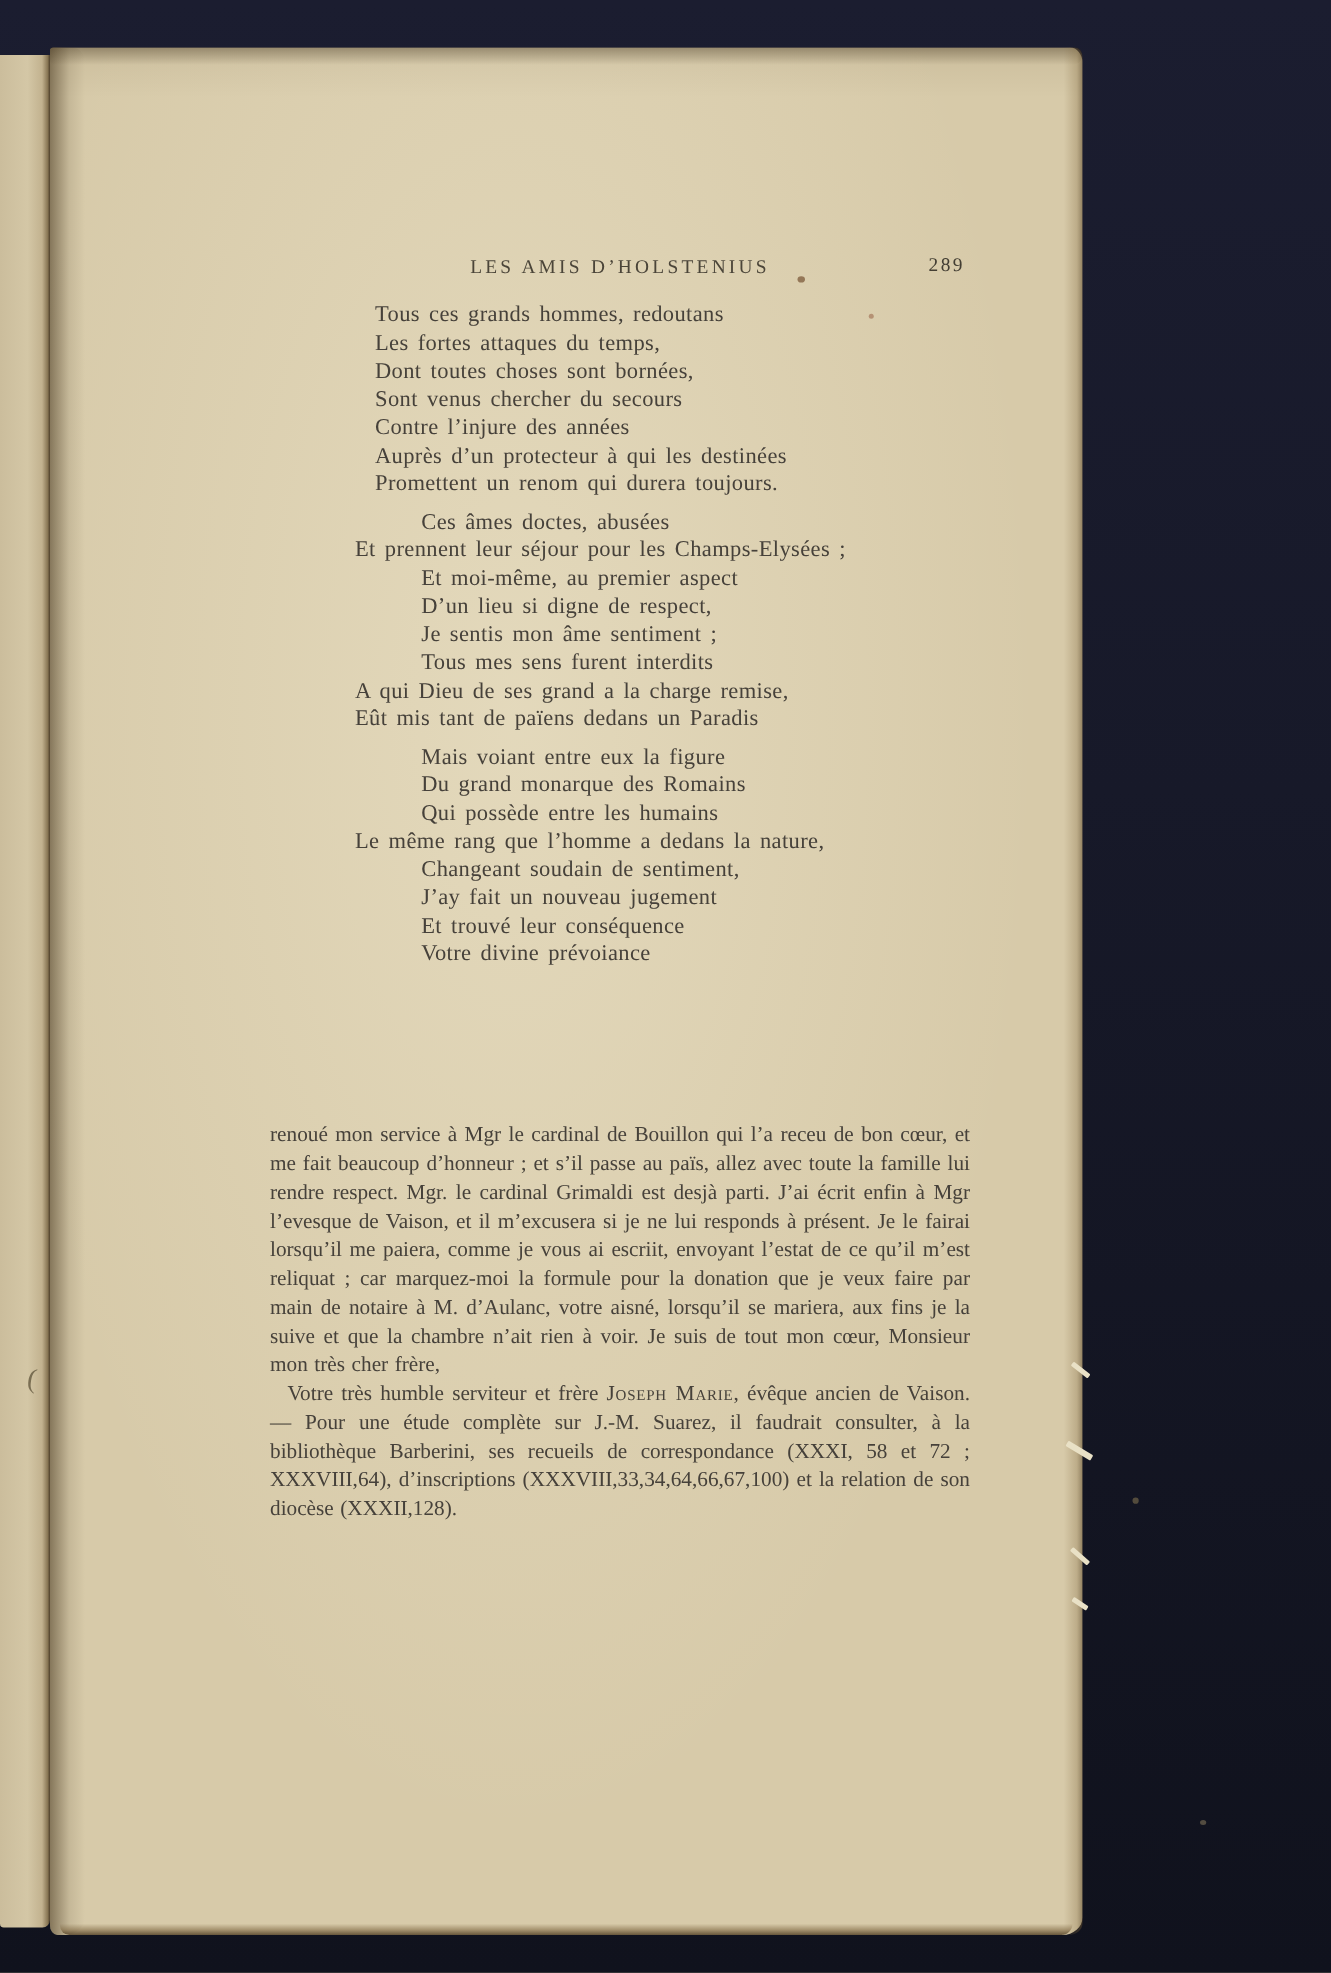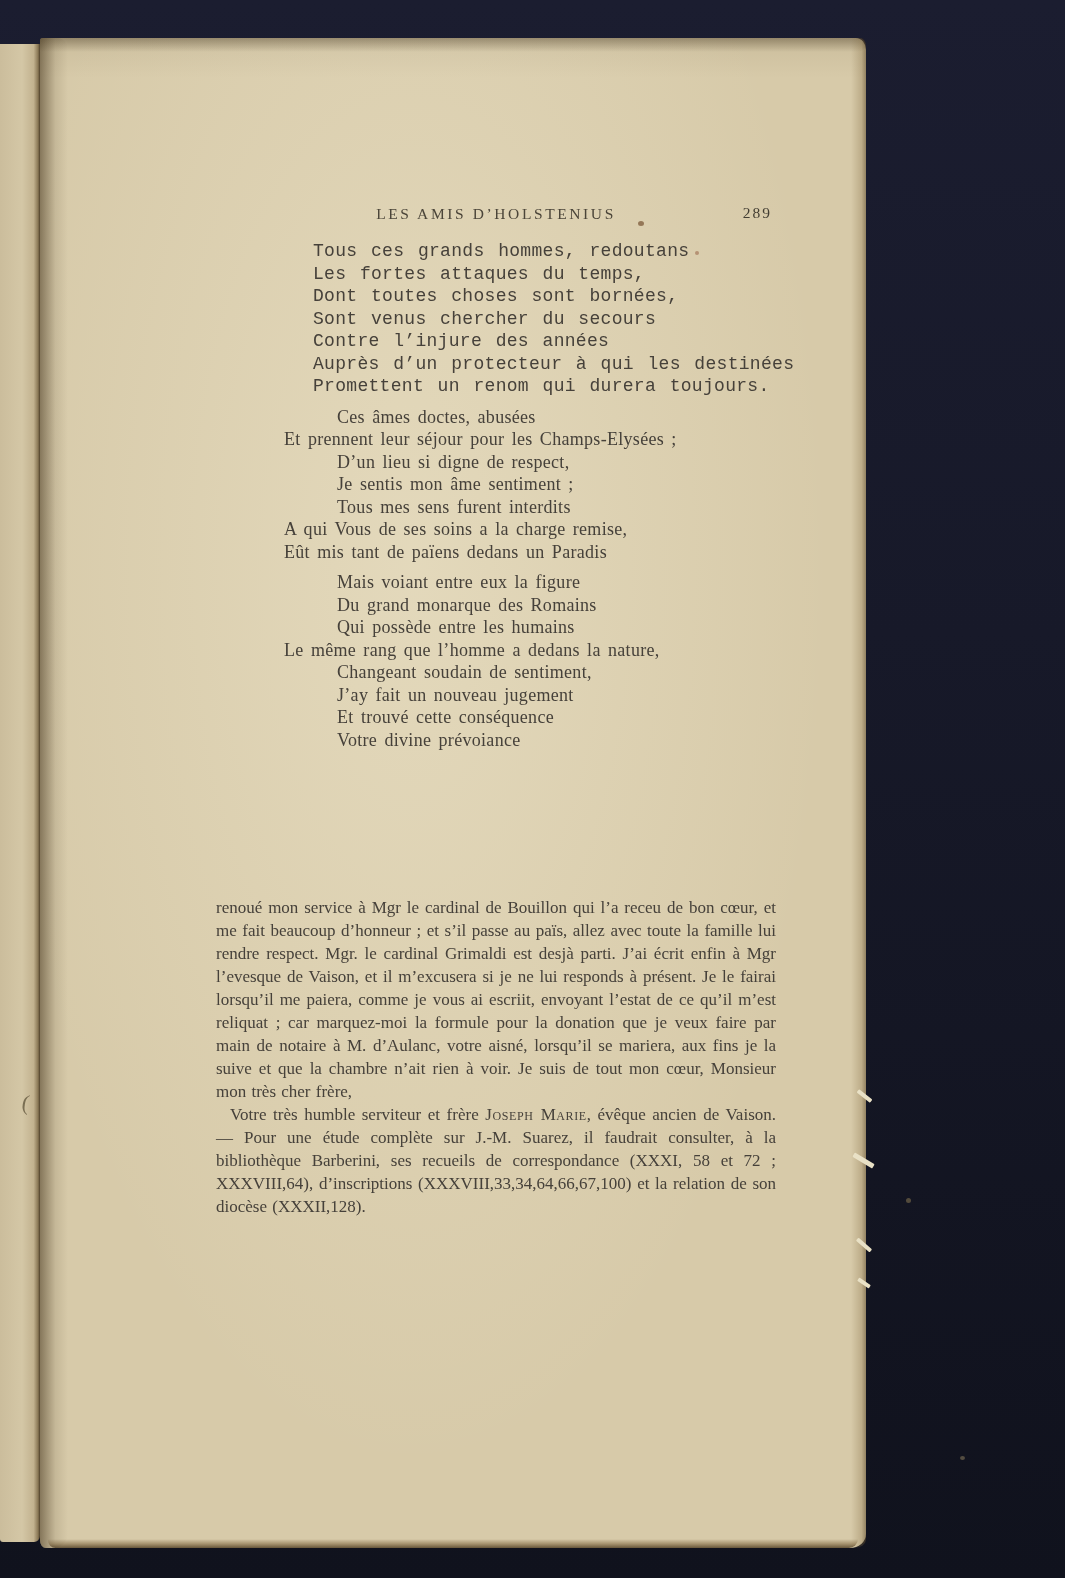--- a/index.html
+++ b/index.html
@@ -88,21 +88,21 @@
   }
 
   
   .poem {
     position: absolute; left: 244px; top: 202px; width: 600px;
     font-size: 18px; line-height: 22.5px;
     letter-spacing: 0.3px; word-spacing: 2.5px;
     color: #46413a;
   }
   .stanza { margin: 0 0 8px 0; }
-  .pl.m { margin-left: 29px; font-family: Liberation Mono, monospace; }
+  .pl.m { margin-left: 16px; }
   .pl.s { margin-left: 53px; }
 
   
   .prose {
     position: absolute; left: 176px; top: 858px; width: 560px;
     font-size: 17px; line-height: 23px;
     text-align: justify; word-spacing: 1px;
     color: #46413a;
   }
   .prose p { margin: 0; }
@@ -145,34 +145,35 @@
         <div class="pl m">Les fortes attaques du temps,</div>
         <div class="pl m">Dont toutes choses sont bornées,</div>
         <div class="pl m">Sont venus chercher du secours</div>
         <div class="pl m">Contre l’injure des années</div>
         <div class="pl m">Auprès d’un protecteur à qui les destinées</div>
         <div class="pl m">Promettent un renom qui durera toujours.</div>
       </div>
       <div class="stanza">
         <div class="pl s">Ces âmes doctes, abusées</div>
         <div class="pl l">Et prennent leur séjour pour les Champs-Elysées ;</div>
+        <div class="pl s">Et moi-même, au premier aspect</div>
         <div class="pl s">D’un lieu si digne de respect,</div>
         <div class="pl s">Je sentis mon âme sentiment ;</div>
         <div class="pl s">Tous mes sens furent interdits</div>
-        <div class="pl l">A qui Vous de ses soins a la charge remise,</div>
+        <div class="pl l">A qui Dieu de ses grand a la charge remise,</div>
         <div class="pl l">Eût mis tant de païens dedans un Paradis</div>
       </div>
       <div class="stanza">
         <div class="pl s">Mais voiant entre eux la figure</div>
         <div class="pl s">Du grand monarque des Romains</div>
         <div class="pl s">Qui possède entre les humains</div>
         <div class="pl l">Le même rang que l’homme a dedans la nature,</div>
         <div class="pl s">Changeant soudain de sentiment,</div>
         <div class="pl s">J’ay fait un nouveau jugement</div>
-        <div class="pl s">Et trouvé cette conséquence</div>
+        <div class="pl s">Et trouvé leur conséquence</div>
         <div class="pl s">Votre divine prévoiance</div>
       </div>
     </div>
 
     <div class="prose">
       <p class="p1">renoué mon service à Mgr le cardinal de Bouillon qui l’a receu de bon cœur, et me fait beaucoup d’honneur ; et s’il passe au païs, allez avec toute la famille lui rendre respect. Mgr. le cardinal Grimaldi est desjà parti. J’ai écrit enfin à Mgr l’evesque de Vaison, et il m’excusera si je ne lui responds à présent. Je le fairai lorsqu’il me paiera, comme je vous ai escriit, envoyant l’estat de ce qu’il m’est reliquat ; car marquez-moi la formule pour la donation que je veux faire par main de notaire à M. d’Aulanc, votre aisné, lorsqu’il se mariera, aux fins je la suive et que la chambre n’ait rien à voir. Je suis de tout mon cœur, Monsieur mon très cher frère,</p>
       <p class="p2"><span>Votre très humble serviteur et frère </span><span class="sc">Joseph Marie</span><span>, évêque ancien de Vaison. — Pour une étude complète sur J.-M. Suarez, il faudrait consulter, à la bibliothèque Barberini, ses recueils de correspondance (XXXI, 58 et 72 ; XXXVIII,64), d’inscriptions (XXXVIII,33,34,64,66,67,100) et la relation de son diocèse (XXXII,128).</span></p>
     </div>
   </div>
 

